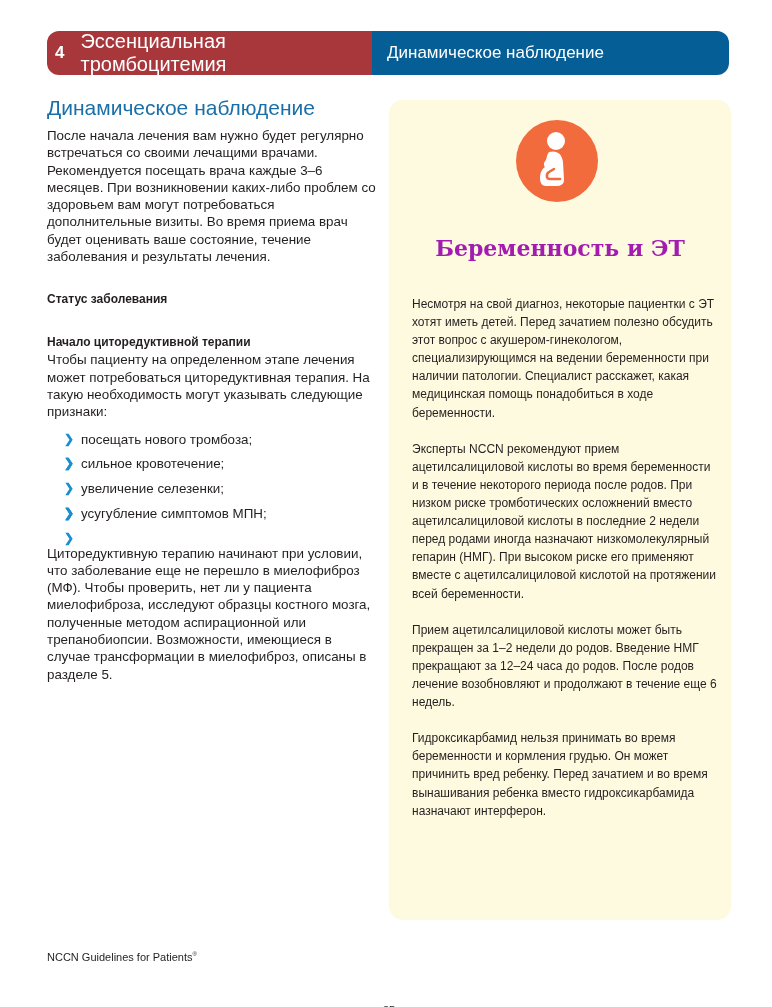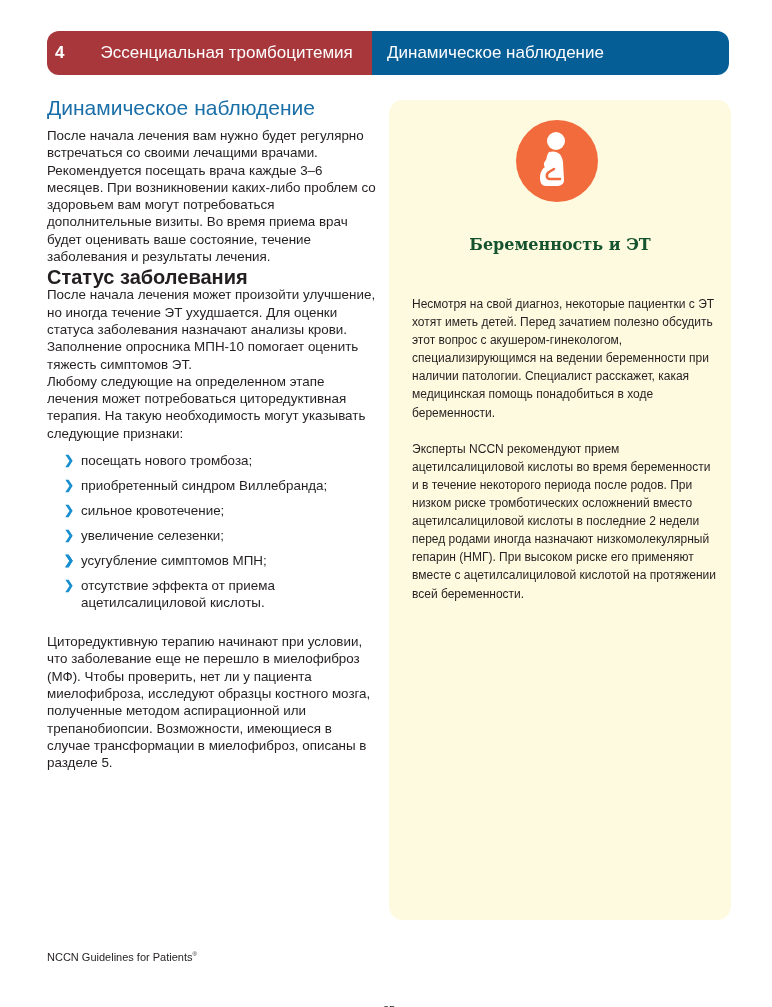--- a/index.html
+++ b/index.html
@@ -2,35 +2,35 @@
 <html><head>
 <meta charset="utf-8">
 <style>
   * { box-sizing: border-box; margin: 0; padding: 0; }
   html, body { width: 772px; height: 1007px; background: #ffffff; overflow: hidden; }
   body { position: relative; font-family: "Liberation Sans", sans-serif; color: #231f20; }
 
   .header-bar { position: absolute; left: 47px; top: 31px; width: 682px; height: 44px; display: flex; border-radius: 12px; overflow: hidden; }
   .header-left { width: 325px; background: #a8373c; color: #fff; display: flex; align-items: center; padding-left: 8px; }
   .chapter-num { font-weight: bold; font-size: 17px; margin-right: 16px; }
-  .chapter-title { font-size: 17px; margin-left: 20px; }
+  .chapter-title { font-size: 20px; }
   .header-right { flex: 1; background: #055e96; color: #fff; display: flex; align-items: center; padding-left: 15px; font-size: 17px; }
 
   .left-col { position: absolute; left: 47px; top: 96px; width: 330px; font-size: 13.4px; line-height: 17.3px; }
   .page-title { font-size: 21px; color: #1a6fa8; font-weight: normal; margin-bottom: 7px; line-height: 24px; }
   .para { margin-bottom: 0; }
-  .subhead { font-weight: bold; font-size: 20px; line-height: 18px; margin-top: 3px; }
+  .subhead { font-weight: bold; font-size: 12px; line-height: 18px; margin-top: 25px; }
   .bullets { list-style: none; margin-top: 10px; margin-bottom: 22px; }
   .bullets li { position: relative; padding-left: 34px; margin-bottom: 7.6px; }
   .bullet-arrow { position: absolute; left: 17px; top: 0; color: #1a8fd0; font-size: 12px; font-weight: bold; }
   .bold { font-weight: normal; }
 
   .card { position: absolute; left: 389px; top: 100px; width: 342px; height: 820px; background: #fefadf; border-radius: 14px; }
   .icon-circle { position: absolute; left: 127px; top: 20px; width: 82px; height: 82px; border-radius: 50%; background: #f26b3c; }
-  .card-title { position: absolute; left: 0; width: 342px; top: 135px; text-align: center; font-family: "DejaVu Serif", serif; font-size: 16px; color: #14532d; }
+  .card-title { position: absolute; left: 0; width: 342px; top: 135px; text-align: center; font-family: "DejaVu Serif", serif; font-size: 22px; color: #a21caf; }
   .card-body { position: absolute; left: 23px; top: 195px; width: 305px; font-size: 12px; line-height: 18.1px; }
   .card-body p { margin-bottom: 18.1px; }
 
   .footer { position: absolute; left: 47px; top: 947px; font-size: 11px; line-height: 14px; color: #231f20; }
   .footer sup { font-size: 6px; }
   .page-num { position: absolute; left: 383px; top: 1004px; font-size: 11px; }
 </style>
 </head>
 <body>
 
@@ -42,49 +42,51 @@
   <div class="header-right">
     <span>Динамическое наблюдение</span>
   </div>
 </div>
 
 <div class="left-col">
   <h1 class="page-title">Динамическое наблюдение</h1>
   <p class="para">После начала лечения вам нужно будет регулярно встречаться со своими лечащими врачами. Рекомендуется посещать врача каждые 3–6 месяцев. При возникновении каких-либо проблем со здоровьем вам могут потребоваться дополнительные визиты. Во время приема врач будет оценивать ваше состояние, течение заболевания и результаты лечения.</p>
 
   <h2 class="subhead">Статус заболевания</h2>
-  <p class="para">После начала лечения может произойти улучшение, но иногда течение ЭТ ухудшается. Для оценки статуса заболевания назначают анализы крови. Заполнение опросника МПН-10 помогает оценить тяжесть симптомов ЭТ.</p>
 
-  <p class="para">Любому следующие на определенном этапе лечения может потребоваться циторедуктивная терапия. На такую необходимость могут указывать следующие признаки:</p>
+  <h2 class="subhead">Начало циторедуктивной терапии</h2>
+  <p class="para">Чтобы пациенту на определенном этапе лечения может потребоваться циторедуктивная терапия. На такую необходимость могут указывать следующие признаки:</p>
 
   <ul class="bullets">
     <li><span class="bullet-arrow">❯</span><span>посещать нового тромбоза;</span></li>
-    <li><span class="bullet-arrow">❯</span><span>приобретенный синдром Виллебранда;</span></li>
+    <li><span class="bullet-arrow">❯</span></li>
     <li><span class="bullet-arrow">❯</span><span>сильное кровотечение;</span></li>
     <li><span class="bullet-arrow">❯</span><span>увеличение селезенки;</span></li>
     <li><span class="bullet-arrow">❯</span></li>
     <li><span class="bullet-arrow">❯</span></li>
     <li><span class="bullet-arrow">❯</span><span>усугубление симптомов МПН;</span></li>
-    <li><span class="bullet-arrow">❯</span><span>отсутствие эффекта от приема ацетилсалициловой кислоты.</span></li>
+    <li><span class="bullet-arrow">❯</span></li>
   </ul>
 
   <p class="para"><span>Циторедуктивную терапию начинают при условии, что заболевание еще не перешло в миелофиброз (МФ). Чтобы проверить, нет ли у пациента миелофиброза, исследуют образцы костного мозга, полученные методом аспирационной или трепанобиопсии. Возможности, имеющиеся в случае трансформации в миелофиброз, описаны в </span><span class="bold">разделе 5</span><span>.</span></p>
 </div>
 
 <div class="card">
   <div class="icon-circle">
     <svg width="82" height="82" viewBox="0 0 82 82">
       <circle cx="40" cy="21" r="9" fill="#ffffff"></circle>
       <path d="M33 32 C40 30 46 33 47 42 L48 60 C48 64 45 66 40 66 L30 66 C26 66 24 63 24 58 C24 53 26 49 29 47 C27 45 28 42 30 40 C31 37 31 34 33 32 Z" fill="#ffffff"></path>
       <path d="M38 49 L33 52 C30 54 30 59 34 59 L44 59" stroke="#f26b3c" stroke-width="2.6" fill="none" stroke-linecap="round"></path>
     </svg>
   </div>
   <h2 class="card-title">Беременность и ЭТ</h2>
   <div class="card-body">
     <p>Несмотря на свой диагноз, некоторые пациентки с ЭТ хотят иметь детей. Перед зачатием полезно обсудить этот вопрос с акушером-гинекологом, специализирующимся на ведении беременности при наличии патологии. Специалист расскажет, какая медицинская помощь понадобиться в ходе беременности.</p>
     <p>Эксперты NCCN рекомендуют прием ацетилсалициловой кислоты во время беременности и в течение некоторого периода после родов. При низком риске тромботических осложнений вместо ацетилсалициловой кислоты в последние 2 недели перед родами иногда назначают низкомолекулярный гепарин (НМГ). При высоком риске его применяют вместе с ацетилсалициловой кислотой на протяжении всей беременности.</p>
+    <p>Прием ацетилсалициловой кислоты может быть прекращен за 1–2 недели до родов. Введение НМГ прекращают за 12–24 часа до родов. После родов лечение возобновляют и продолжают в течение еще 6 недель.</p>
+    <p>Гидроксикарбамид нельзя принимать во время беременности и кормления грудью. Он может причинить вред ребенку. Перед зачатием и во время вынашивания ребенка вместо гидроксикарбамида назначают интерферон.</p>
   </div>
 </div>
 
 <div class="footer">
   <div><span>NCCN Guidelines for Patients</span><sup>®</sup></div>
 </div>
 <div class="page-num">35</div>
 
 </body></html>

